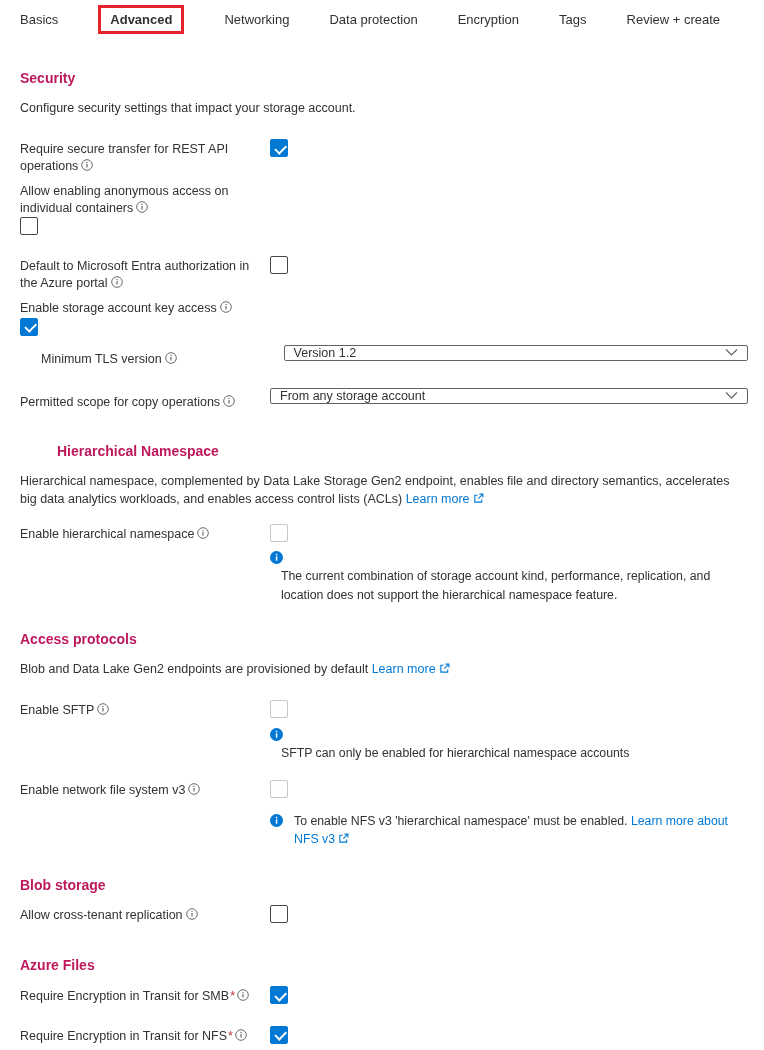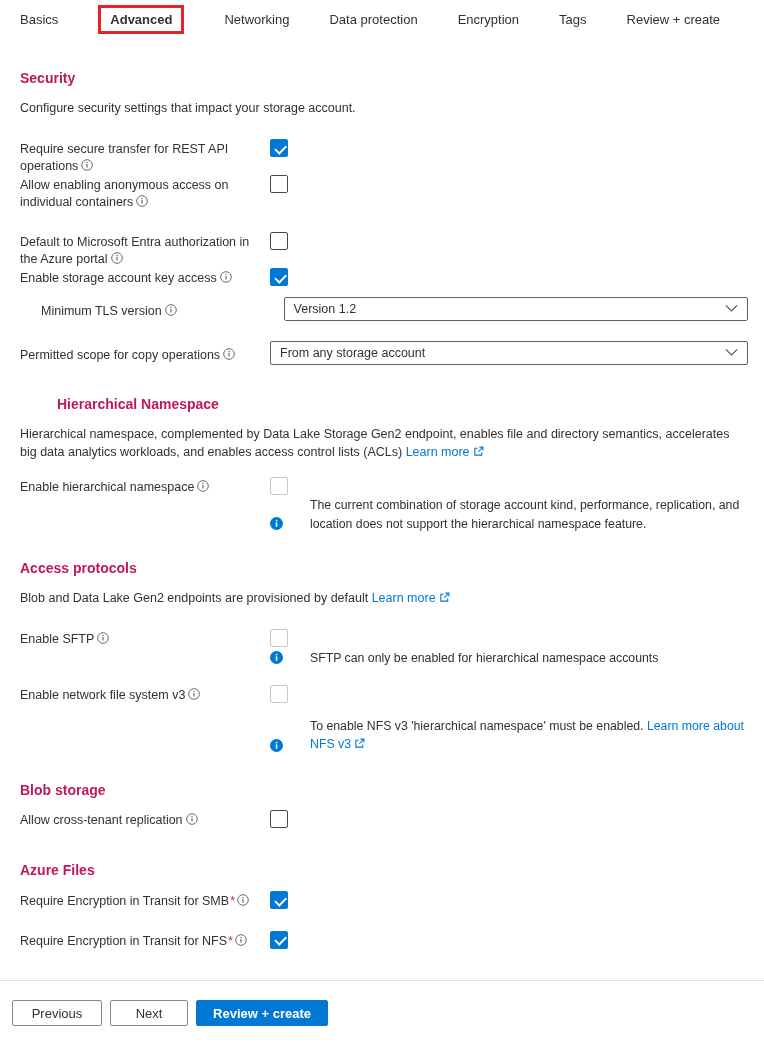--- a/index.html
+++ b/index.html
@@ -38,38 +38,38 @@
   .checkbox[data-state="checked"] { background:#0078d4; border-color:#0078d4; }
   .checkbox[data-state="checked"]::after {
     content:""; position:absolute; left:3.5px; top:4.5px; width:9px; height:4.5px;
     border-left:2px solid #fff; border-bottom:2px solid #fff; transform:rotate(-45deg);
   }
   .checkbox[data-state="disabled"] { border-color:#c9c7c5; background:#fff; cursor:default; }
 
   
   .row-select .row-label { padding-top:6px; }
   .dropdown {
-    width:478px; height:24px; border:1px solid #63625f; border-radius:2px; background:#fff;
+    width:478px; height:16px; border:1px solid #63625f; border-radius:2px; background:#fff;
     display:flex; align-items:center; justify-content:space-between; padding:0 9px;
     cursor:pointer;
   }
   .dropdown-value { font-size:12.5px; color:#323130; }
 
   
-  .info-row { display:flex; margin-left:250px; align-items:flex-end;gap:16px; }
+  .info-row { display:flex; margin-left:250px; align-items:flex-start; }
   .info-badge { flex:0 0 auto; margin-top:2px; }
   .info-text { margin-left:11px; max-width:458px; line-height:1.5; font-size:12.3px; }
 
   a.link { color:#0078d4; text-decoration:none; cursor:pointer; }
   .ext-icon { margin-left:3px; vertical-align:-1px; }
   .req-star { color:#bc2f32; margin:0 2px 0 1px; }
 
   
   .m-desc-rows   { margin-top:22px; }
-  .gap-11 { margin-top:0; } .gap-21 { margin-top:21px; } .gap-9  { margin-top:9px;margin-left:21px; }
+  .gap-11 { margin-top:6px;flex-direction:column; } .gap-21 { margin-top:21px; } .gap-9  { margin-top:9px;margin-left:21px; }
   .gap-20 { margin-top:20px; } .gap-12 { margin-top:12px; } .gap-15 { margin-top:15px; }
   .gap-18 { margin-top:18px; } .gap-13 { margin-top:13px; }
   .h-hn    { margin-top:31px;margin-left:37px; }
   .h-ap    { margin-top:27px; }
   .h-blob  { margin-top:27px; }
   .h-files { margin-top:33px; }
 
   
   .footer-divider { border:0; border-top:1px solid #e1dfdd; margin:30px 0 0 0; }
   .footer { padding:19px 0 0 12px; display:flex; gap:8px; }

